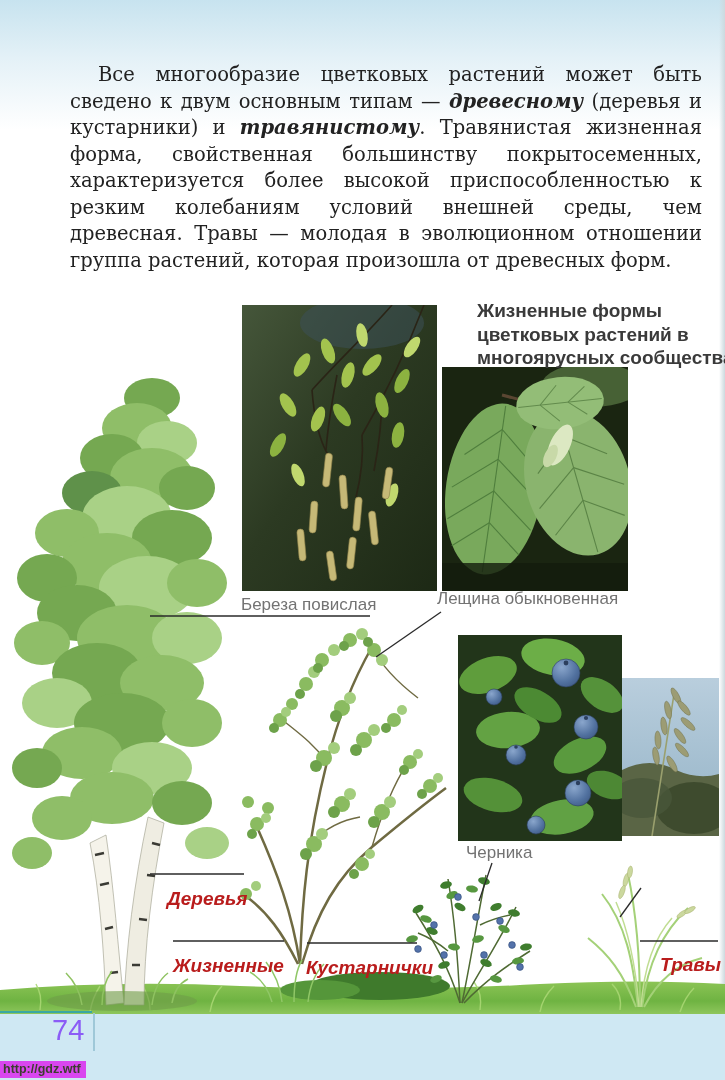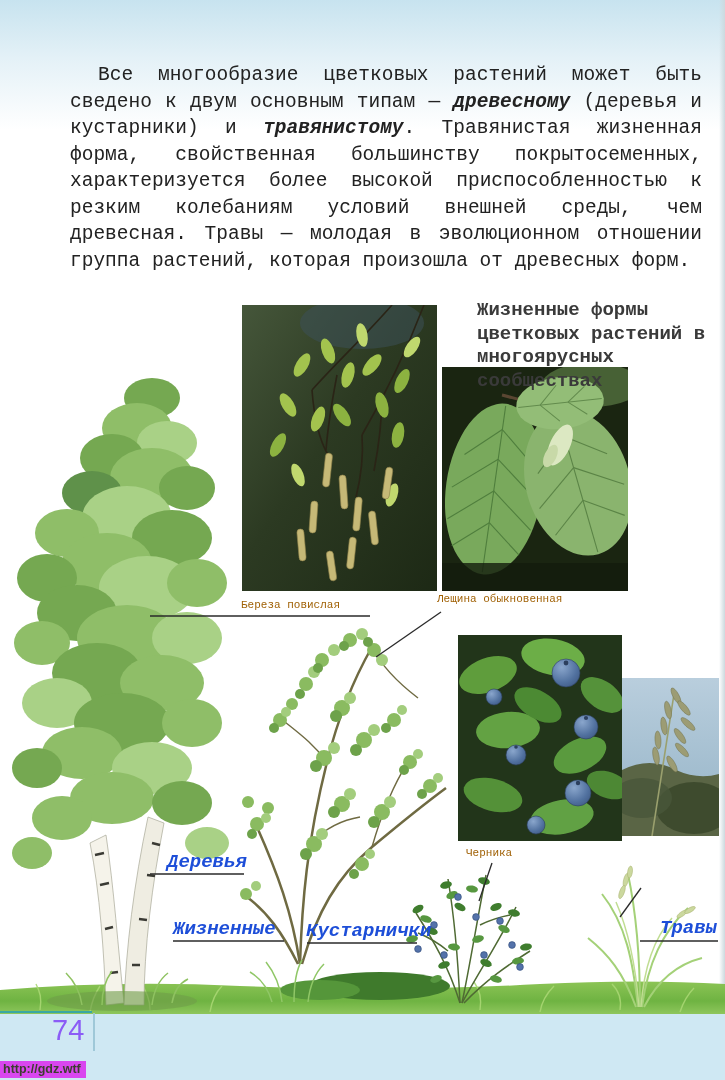--- a/index.html
+++ b/index.html
@@ -14,29 +14,29 @@
   
   .bodytext{position:absolute;left:70px;top:62px;width:632px;
     font-family:"DejaVu Serif",serif;font-size:19.5px;line-height:26.5px;color:#222222;
     text-align:justify;}
   .bodytext p{margin:0;text-indent:28px;}
   .bi{font-weight:bold;font-style:italic;}
   
   .fig-heading{position:absolute;left:443px;top:299px;width:268px;
     font-weight:bold;font-size:19px;line-height:23.5px;color:#3a3a3a;}
   
-  .caption{position:absolute;font-size:11px;color:#a16207;line-height:20px;}
-  
-  .layer-label{position:absolute;font-size:19px;font-weight:bold;font-style:italic;color:#1d4ed8;}
+  .caption{position:absolute;font-size:17px;color:#737373;line-height:20px;}
+  
+  .layer-label{position:absolute;font-size:19px;font-weight:bold;font-style:italic;color:#b91c1c;margin-top:37px;}
   
   .photo{position:absolute;overflow:hidden;z-index:3;}
   .photo svg{display:block;}
   .illus{position:absolute;z-index:2;}
   .lines{position:absolute;left:0;top:0;z-index:4;pointer-events:none;}
-  .textlayer{z-index:5;font-family:Liberation Mono, monospace;}
+  .textlayer{z-index:5;}
   
   .page-number{position:absolute;left:52px;top:1014px;font-size:29px;color:#8b5cf6;z-index:6;}
   .pn-teal-line{position:absolute;left:0;top:1011px;width:92px;height:2px;background:#3aa8a2;z-index:6;}
   .pn-vline{position:absolute;left:93px;top:1013px;width:2px;height:38px;background:#9fc8d8;z-index:6;}
   .watermark{position:absolute;left:0;top:1061px;background:#d946ef;color:#3d3d30;
     font-size:12.5px;font-weight:bold;padding:1px 5px 2px 3px;z-index:10;}
 </style>
 </head>
 <body>
 

